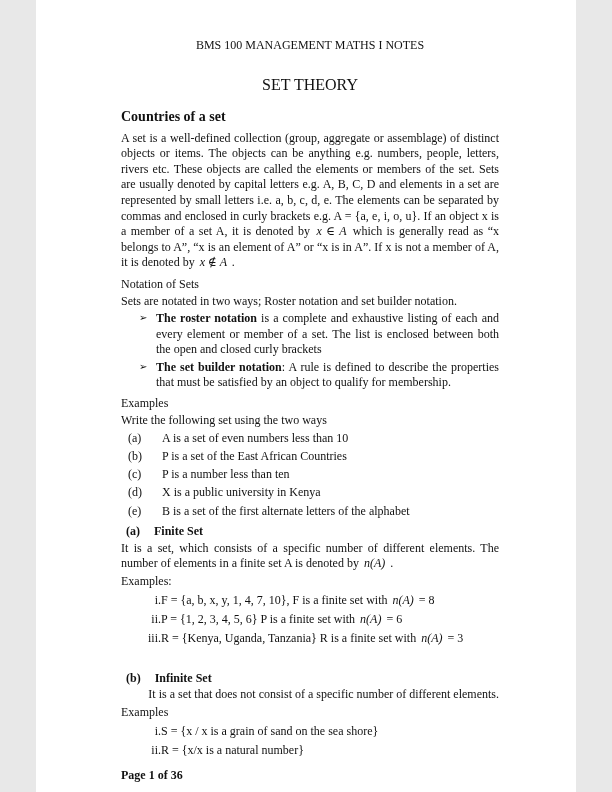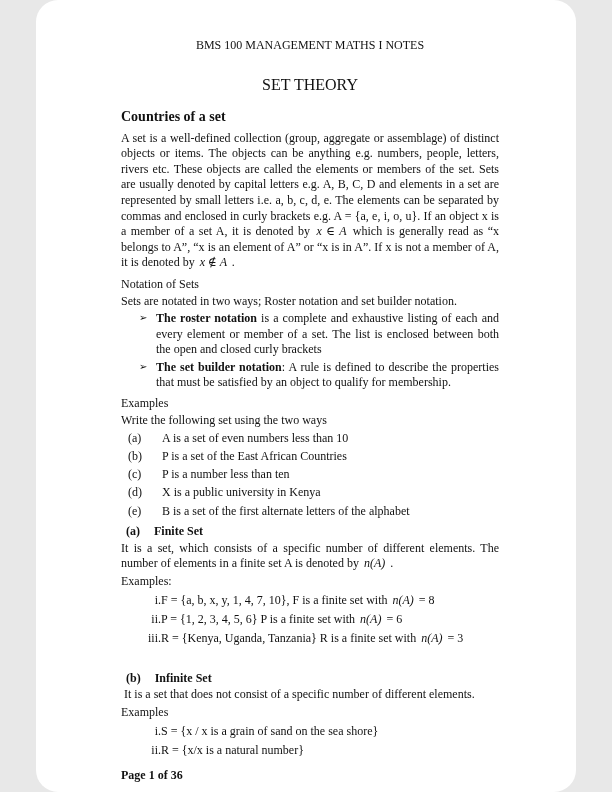--- a/index.html
+++ b/index.html
@@ -1,21 +1,21 @@
 <!DOCTYPE html>
 <html><head>
 <meta charset="utf-8">
 <style>
   html,body { margin:0; padding:0; background:#e8e8e8; }
   .page {
     width:540px; height:792px; margin:0 auto; background:#ffffff;
     box-sizing:border-box; padding:38px 77px 0 85px;
     font-family:"Liberation Serif","DejaVu Serif",serif;
     font-size:12px; line-height:1.3; color:#111;
-    position:relative; overflow:hidden;border-radius:22px;
+    position:relative; overflow:hidden;
   }
   .center { text-align:center; }
   .doc-header { font-size:12px; }
   .doc-title { font-weight:normal; font-size:16px; margin-top:21px; }
   .h1 { font-weight:bold; font-size:14px; margin-top:13px; }
   .justify { text-align:justify; }
   .para { margin-top:4px; }
   .subhead { font-weight:normal; margin-top:9px; }
   .line { margin-top:1px; }
   .bullet { position:relative; padding-left:35px; margin-top:2px; }
@@ -25,21 +25,21 @@
   .math { font-style:italic; padding:0 2px; }
   .ex-row { display:flex; margin-top:2.6px; }
   .ex-label { flex:none; width:21px; margin-left:7px; }
   .ex-text { margin-left:13px; }
   .rlist-row { display:flex; margin-top:3.5px; }
   .rnum { flex:none; width:40px; text-align:right; }
   .rtext { }
   .type-head { display:flex; font-weight:bold; margin-top:5px; }
   .type-label { margin-left:5px; }
   .type-text { margin-left:14px; }
-  .indent1 { padding-left:3px; }
+  .indent1 { padding-left:3px;text-align:right; }
   .gap-lg { margin-top:24px; }
   .footer { font-weight:bold; margin-top:9px; }
 </style>
 </head>
 <body>
 
 <div class="page">
 
   <div class="center doc-header">BMS 100 MANAGEMENT MATHS I NOTES</div>
 

